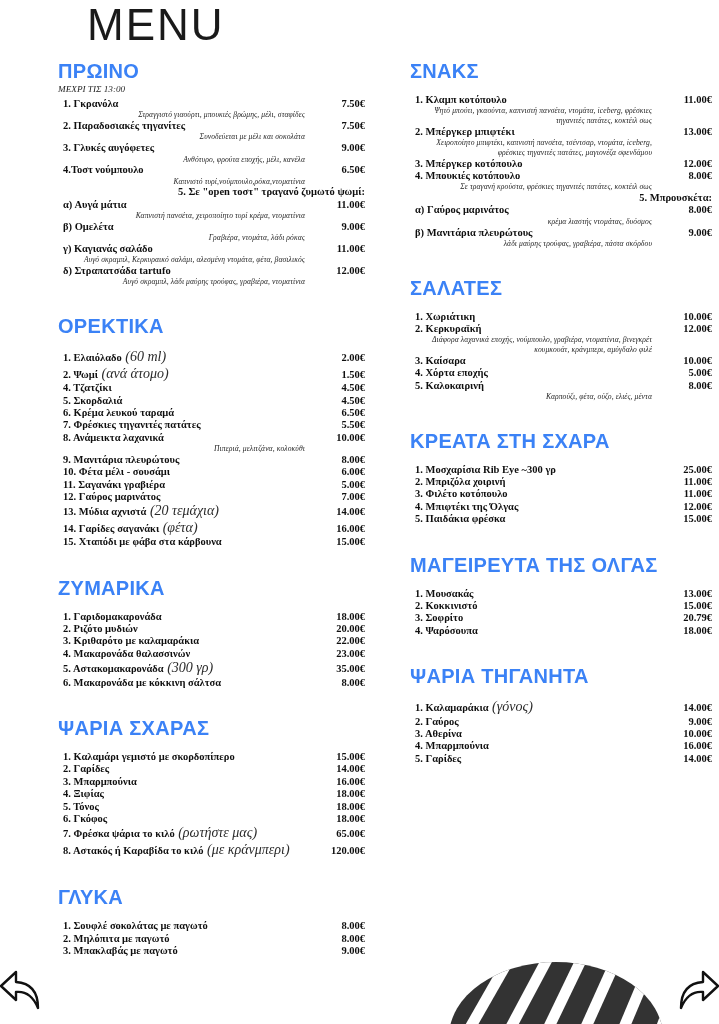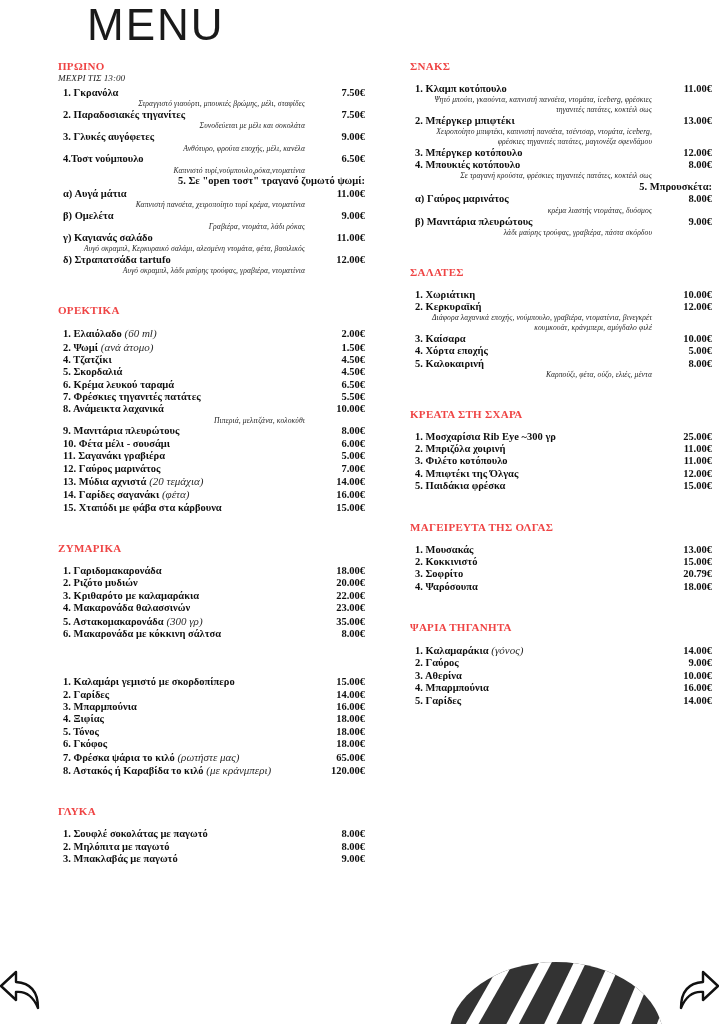--- a/index.html
+++ b/index.html
@@ -39,25 +39,25 @@
   .col {
     position: absolute;
     top: 60px;
   }
   .col-left  { left: 55px;  width: 310px; }
   .col-right { left: 407px; width: 305px; }
 
   
   .section { margin-bottom: 2px; }
   .section-title {
-    font-family: Liberation Serif, serif;
+    font-family: Liberation Sans, sans-serif;
     font-weight: bold;
-    font-size: 11px;
+    font-size: 20px;
     letter-spacing: 0.3px;
-    color: #ef4444;
+    color: #3b82f6;
     margin: 0 0 3px 0;
     padding-left: 3px;
   }
   .section-sub {
     font-style: italic;
     font-size: 9.2px;
     color: #1b1b1b;
     padding-left: 3px;
     margin: -2px 0 4px 0;
   }
@@ -73,21 +73,21 @@
   .item-name {
     font-weight: bold;
     font-size: 10.5px;
     color: #0f0f0f;
     padding-right: 6px;
     white-space: nowrap;
   }
   .item-name .qual {
     font-weight: normal;
     font-style: italic;
-    font-size: 11px;
+    font-size: 14px;
     color: #2a2a2a;
   }
   .item-price {
     font-weight: bold;
     font-size: 10.5px;
     color: #0f0f0f;
     white-space: nowrap;
     flex: 0 0 auto;
   }
   .item-desc {
@@ -338,20 +338,21 @@
           <div class="item-block">
             <div class="item-row">
               <span class="item-name">6. Μακαρονάδα με κόκκινη σάλτσα</span>
               <span class="item-price">8.00€</span>
             </div>
           </div>
         </div>
         <div class="gap-lg"></div>
       </div>
       <div class="section">
+        <div class="section-title">ΨΑΡΙΑ ΣΧΑΡΑΣ</div>
         <div class="gap-sm"></div>
         <div class="items">
           <div class="item-block">
             <div class="item-row">
               <span class="item-name">1. Καλαμάρι γεμιστό με σκορδοπίπερο</span>
               <span class="item-price">15.00€</span>
             </div>
           </div>
           <div class="item-block">
             <div class="item-row">

